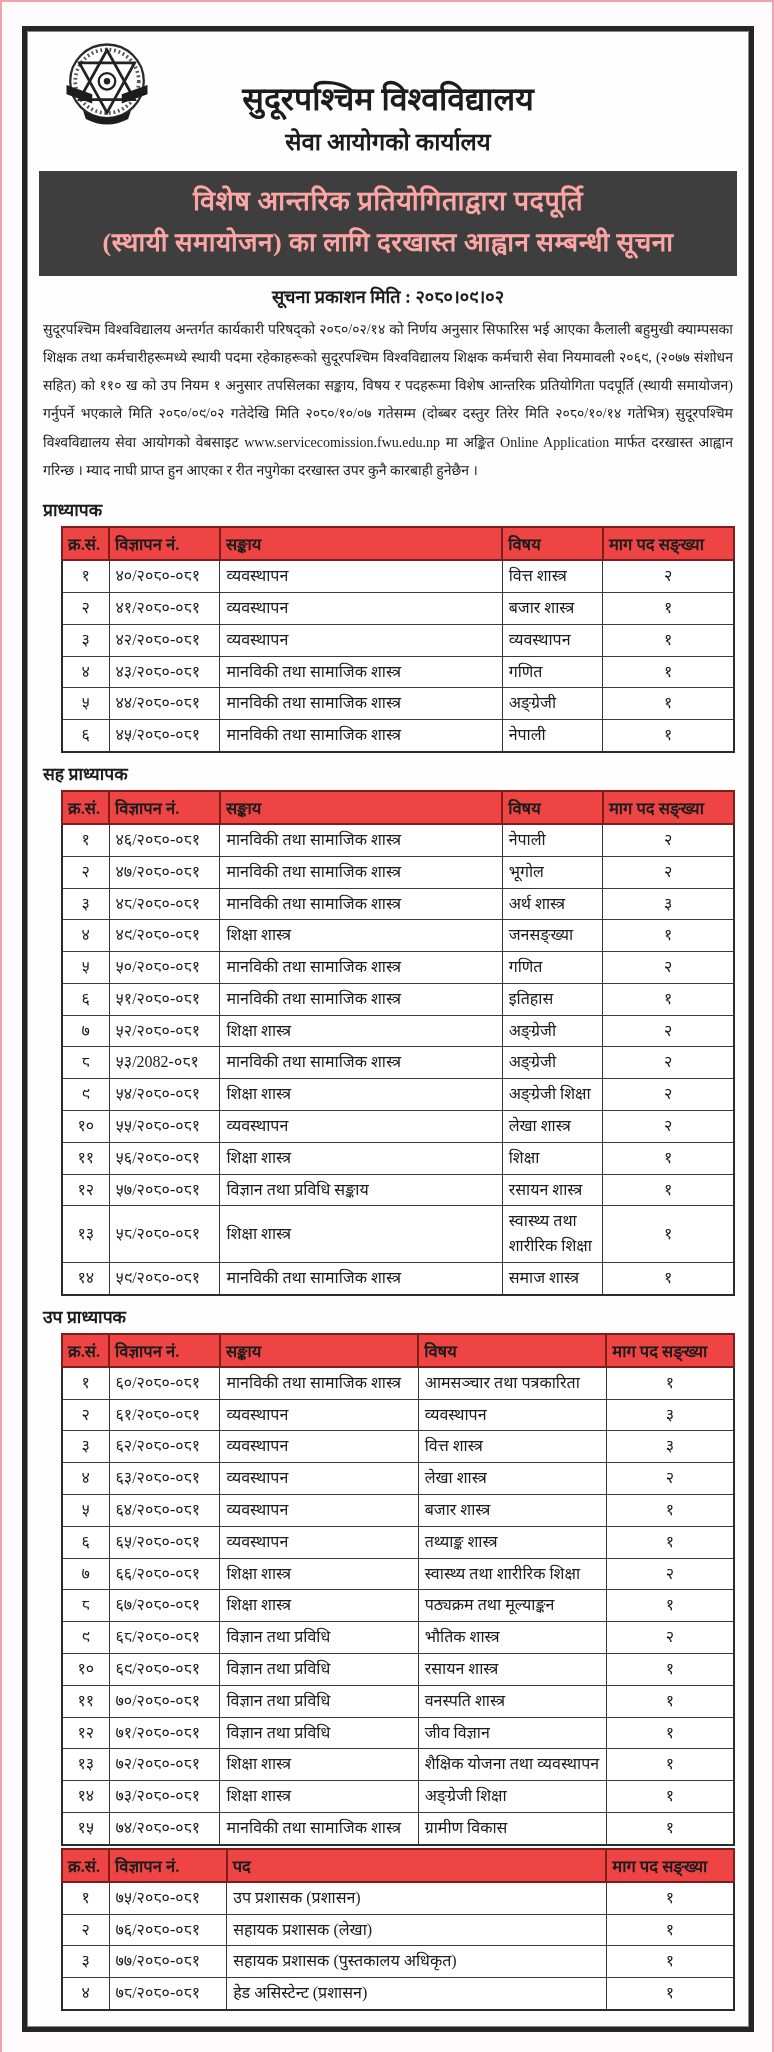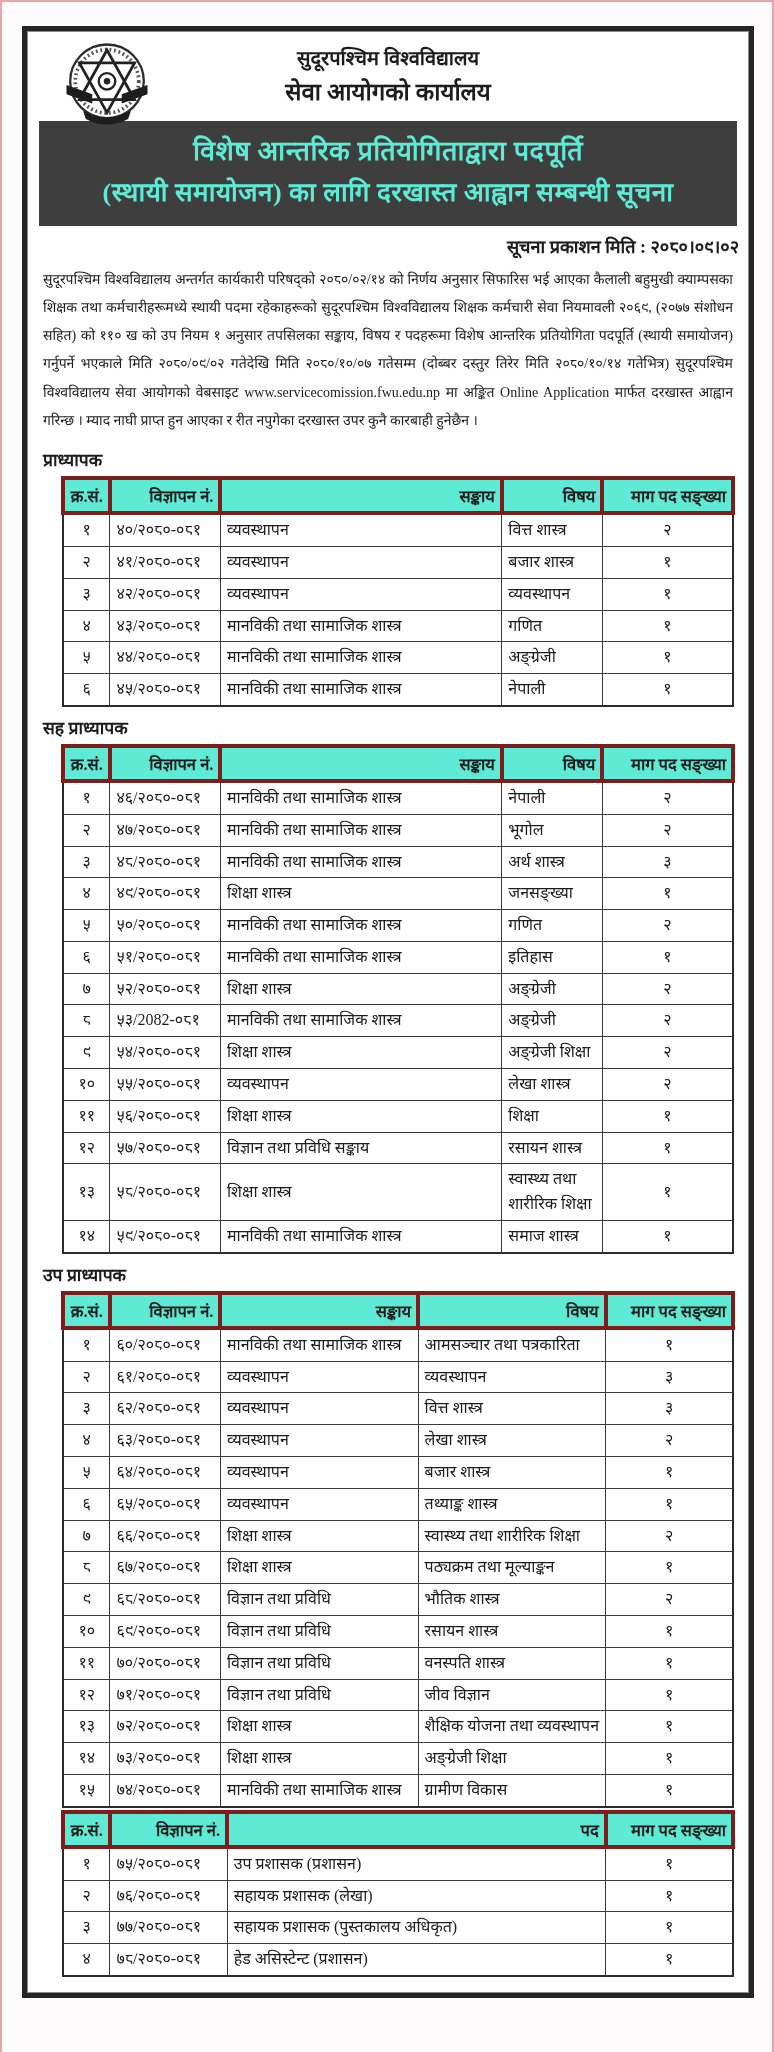--- a/index.html
+++ b/index.html
@@ -17,39 +17,39 @@
   .doc-frame{
     margin:24px 18px 14px 20px;
     border:5px solid #262626;
     box-shadow:inset 0 0 0 1px #8a8a8a;
     background:#fefefe;
     padding:6px 10px 14px 10px;
     position:relative;
   }
   .doc-header{position:relative; text-align:center; padding:6px 0 4px 0;}
   .emblem{position:absolute; left:22px; top:2px; width:96px; height:92px;}
-  .uni-name{font-size:20px; font-weight:bold; line-height:1.5;}
+  .uni-name{font-size:32px; font-weight:bold; line-height:1.5;margin-top:32px;}
   .office-name{font-size:24px; font-weight:bold; line-height:1.6;}
   .banner{
-    background:#3e3e3e; color:#5eead4; text-align:center;
+    background:#3e3e3e; color:#fca5a5; text-align:center;
     margin:6px 2px 6px 2px; padding:10px 6px 12px 6px;
   }
   .banner .b1{font-size:27px; font-weight:800; line-height:1.55; letter-spacing:.5px;}
   .banner .b2{font-size:26px; font-weight:800; line-height:1.55; letter-spacing:.5px;}
-  .pub-date{text-align:right; font-weight:bold; font-size:18px; padding:2px 0 6px 0;}
+  .pub-date{text-align:center; font-weight:bold; font-size:18px; padding:2px 0 6px 0;}
   .body-par{
     font-size:14px; line-height:2.02; text-align:justify;
     padding:2px 6px 6px 6px;
   }
   .section-title{font-size:17.5px; font-weight:bold; padding:6px 2px 5px 6px;}
   .tbl-wrap{margin:0 4px 2px 24px;}
   table.doc-table{width:100%; border-collapse:collapse; border:2px solid #2c2c2c; background:#fff;}
   table.doc-table th{
-    background:#5eead4; font-weight:bold; font-size:16.5px;
-    border:4px solid #7f1d1d; padding:4px 5px; text-align:right;
+    background:#ef4444; font-weight:bold; font-size:16.5px;
+    border:2px solid #7f1d1d; padding:4px 5px; text-align:left;
   }
   table.doc-table td{
     border:1px solid #3a3a3a; padding:3px 6px; font-size:16px; line-height:1.55;
     text-align:left; vertical-align:middle;
   }
   table.doc-table td:first-child, table.doc-table td:last-child{text-align:center;}
   table.t-acad th:nth-child(1){width:7%;}
   table.t-acad th:nth-child(2){width:16.5%;}
   table.t-acad th:nth-child(3){width:42%;}
   table.t-acad th:nth-child(4){width:15%;}

